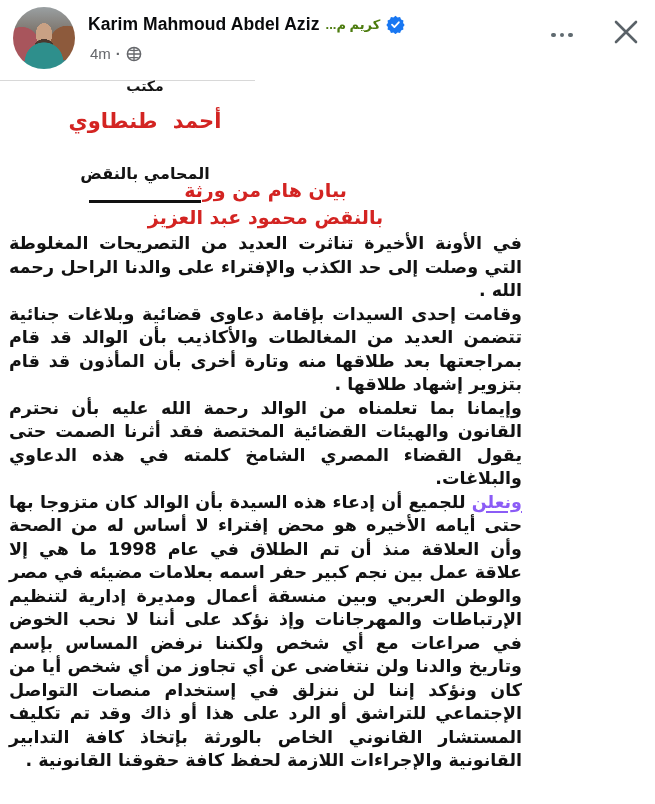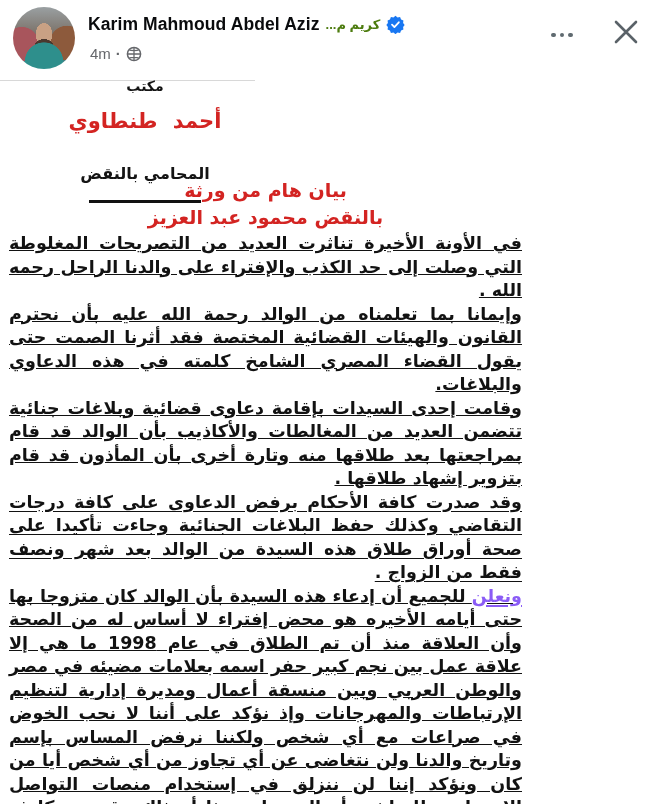--- a/index.html
+++ b/index.html
@@ -46,21 +46,21 @@
   .lh-rule { width:112px; height:3px; background:#111; margin:15px auto 0 auto; }
 
   .doc-title { position:absolute; top:101px; left:0; right:0; text-align:center;
                font-family:"DejaVu Sans",sans-serif; font-weight:bold; font-size:19px;
                line-height:27px; color:#d32422; }
   .doc-title span { text-decoration-thickness:2px; text-underline-offset:3px; }
 
   .doc-body { position:absolute; top:156px; left:9px; right:9px; direction:rtl;
               font-family:"DejaVu Sans",sans-serif; font-weight:bold; font-size:17.5px;
               line-height:23.5px; color:#121212; text-align:justify; }
-  .doc-body p { margin:0;text-decoration:underline; }
+  .doc-body p { margin:0; }
   .p-underline { text-decoration:underline; text-decoration-thickness:2px; text-underline-offset:3px; }
   .lead-announce { color:#8b5cf6; text-decoration:underline; text-decoration-thickness:2px;
                    text-underline-offset:3px; }
 </style>
 </head>
 <body>
 
 <div class="page">
 
   <div class="post-header">
@@ -107,20 +107,19 @@
       <div class="lh-rule"></div>
     </div>
 
     <div class="doc-title">
       <div><span>بيان هام من ورثة</span></div>
       <div><span>بالنقض محمود عبد العزيز</span></div>
     </div>
 
     <div class="doc-body">
       <p>في الأونة الأخيرة تناثرت العديد من التصريحات المغلوطة التي وصلت إلى حد الكذب والإفتراء على والدنا الراحل رحمه الله .</p>
+      <p>وقامت إحدى السيدات بإقامة دعاوى قضائية وبلاغات جنائية تتضمن العديد من المغالطات والأكاذيب بأن الوالد قد قام بمراجعتها بعد طلاقها منه وتارة أخرى بأن المأذون قد قام بتزوير إشهاد طلاقها .</p>
       <p>وإيمانا بما تعلمناه من الوالد رحمة الله عليه بأن نحترم القانون والهيئات القضائية المختصة  فقد أثرنا الصمت حتى يقول القضاء المصري الشامخ كلمته في هذه الدعاوي والبلاغات.</p>
-      <p>وقامت إحدى السيدات بإقامة دعاوى قضائية وبلاغات جنائية تتضمن العديد من المغالطات والأكاذيب بأن الوالد قد قام بمراجعتها بعد طلاقها منه وتارة أخرى بأن المأذون قد قام بتزوير إشهاد طلاقها .</p>
-      <p class="p-underline">وقد صدرت كافة الأحكام برفض الدعاوى على كافة درجات التقاضي وكذلك حفظ البلاغات الجنائية وجاءت تأكيدا على صحة أوراق طلاق هذه السيدة من الوالد بعد شهر ونصف فقط من الزواج .</p>
       <p><span class="lead-announce">ونعلن</span><span> للجميع أن إدعاء هذه السيدة بأن الوالد كان متزوجا بها حتى أيامه الأخيره هو محض إفتراء لا أساس له من الصحة وأن العلاقة منذ أن تم الطلاق في عام 1998 ما هي إلا علاقة عمل بين نجم كبير حفر اسمه بعلامات مضيئه في مصر والوطن العربي وبين منسقة أعمال ومديرة إدارية لتنظيم الإرتباطات والمهرجانات وإذ نؤكد على أننا لا نحب الخوض في صراعات مع أي شخص ولكننا نرفض المساس بإسم وتاريخ والدنا ولن نتغاضى عن أي تجاوز من أي شخص أيا من كان ونؤكد إننا لن ننزلق في إستخدام منصات التواصل الإجتماعي للتراشق أو الرد على هذا أو ذاك وقد تم تكليف المستشار القانوني الخاص بالورثة بإتخاذ كافة التدابير القانونية والإجراءات اللازمة لحفظ كافة حقوقنا القانونية .</span></p>
     </div>
 
   </div>
 </div>
 
 </body></html>

